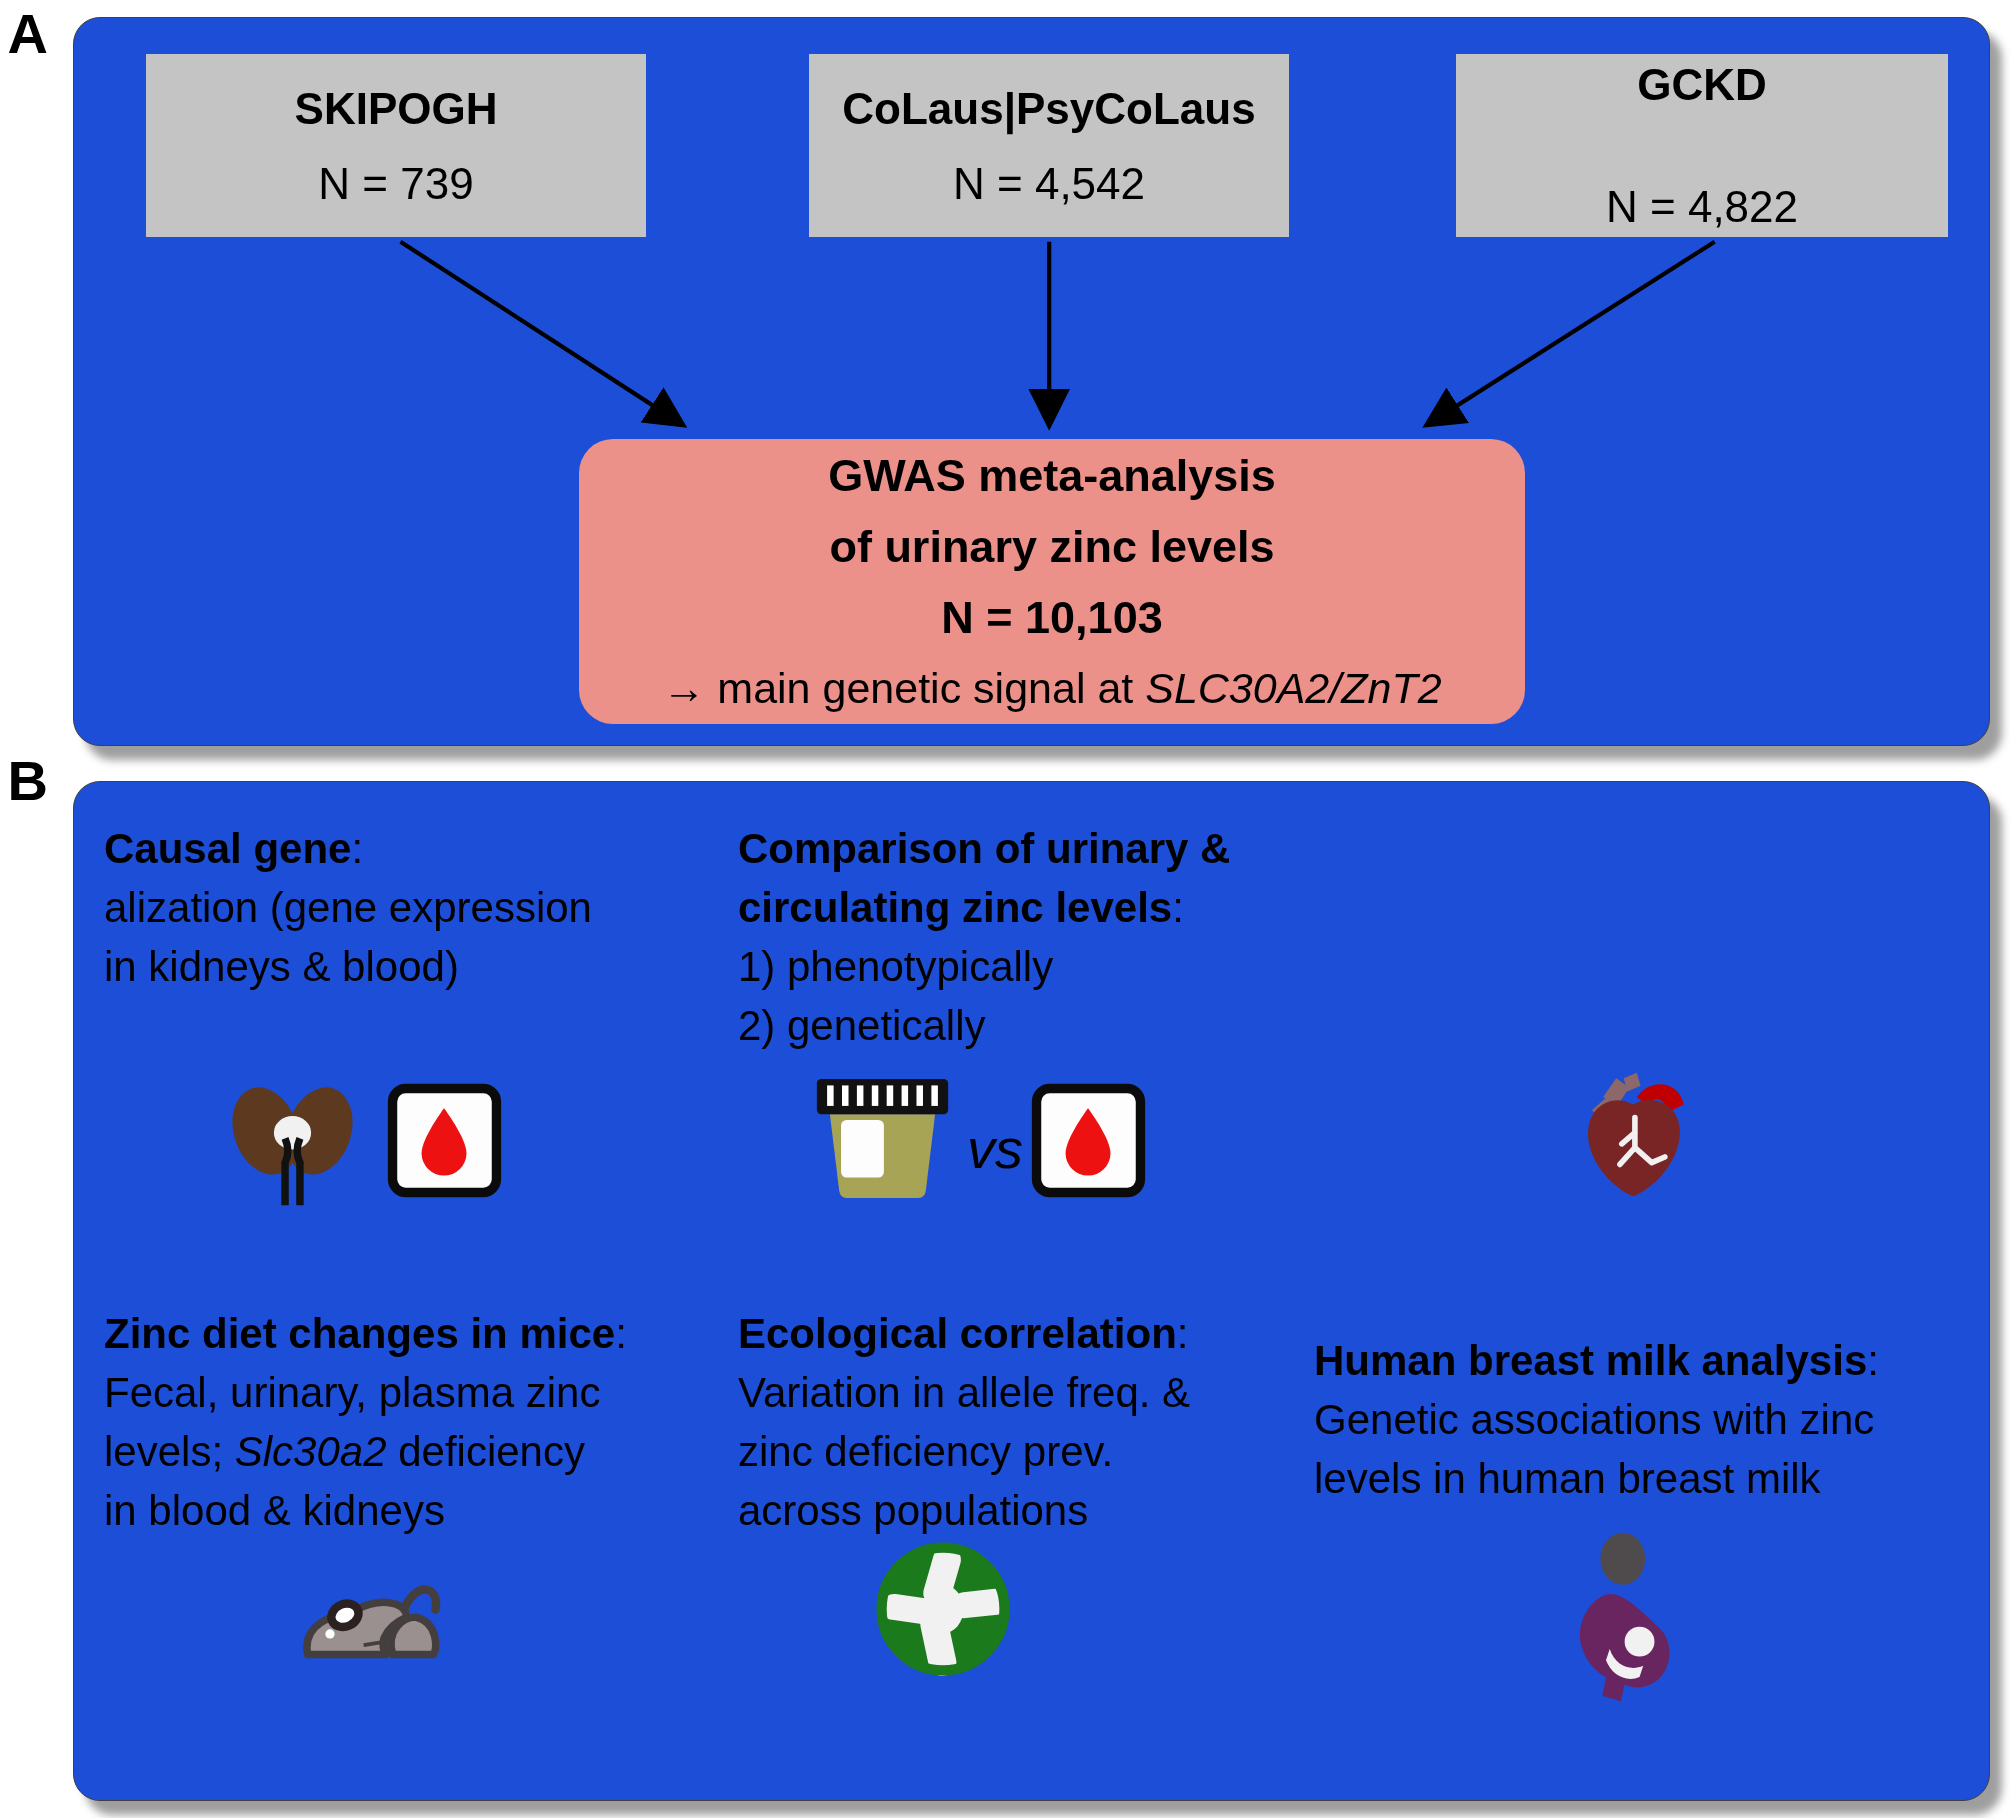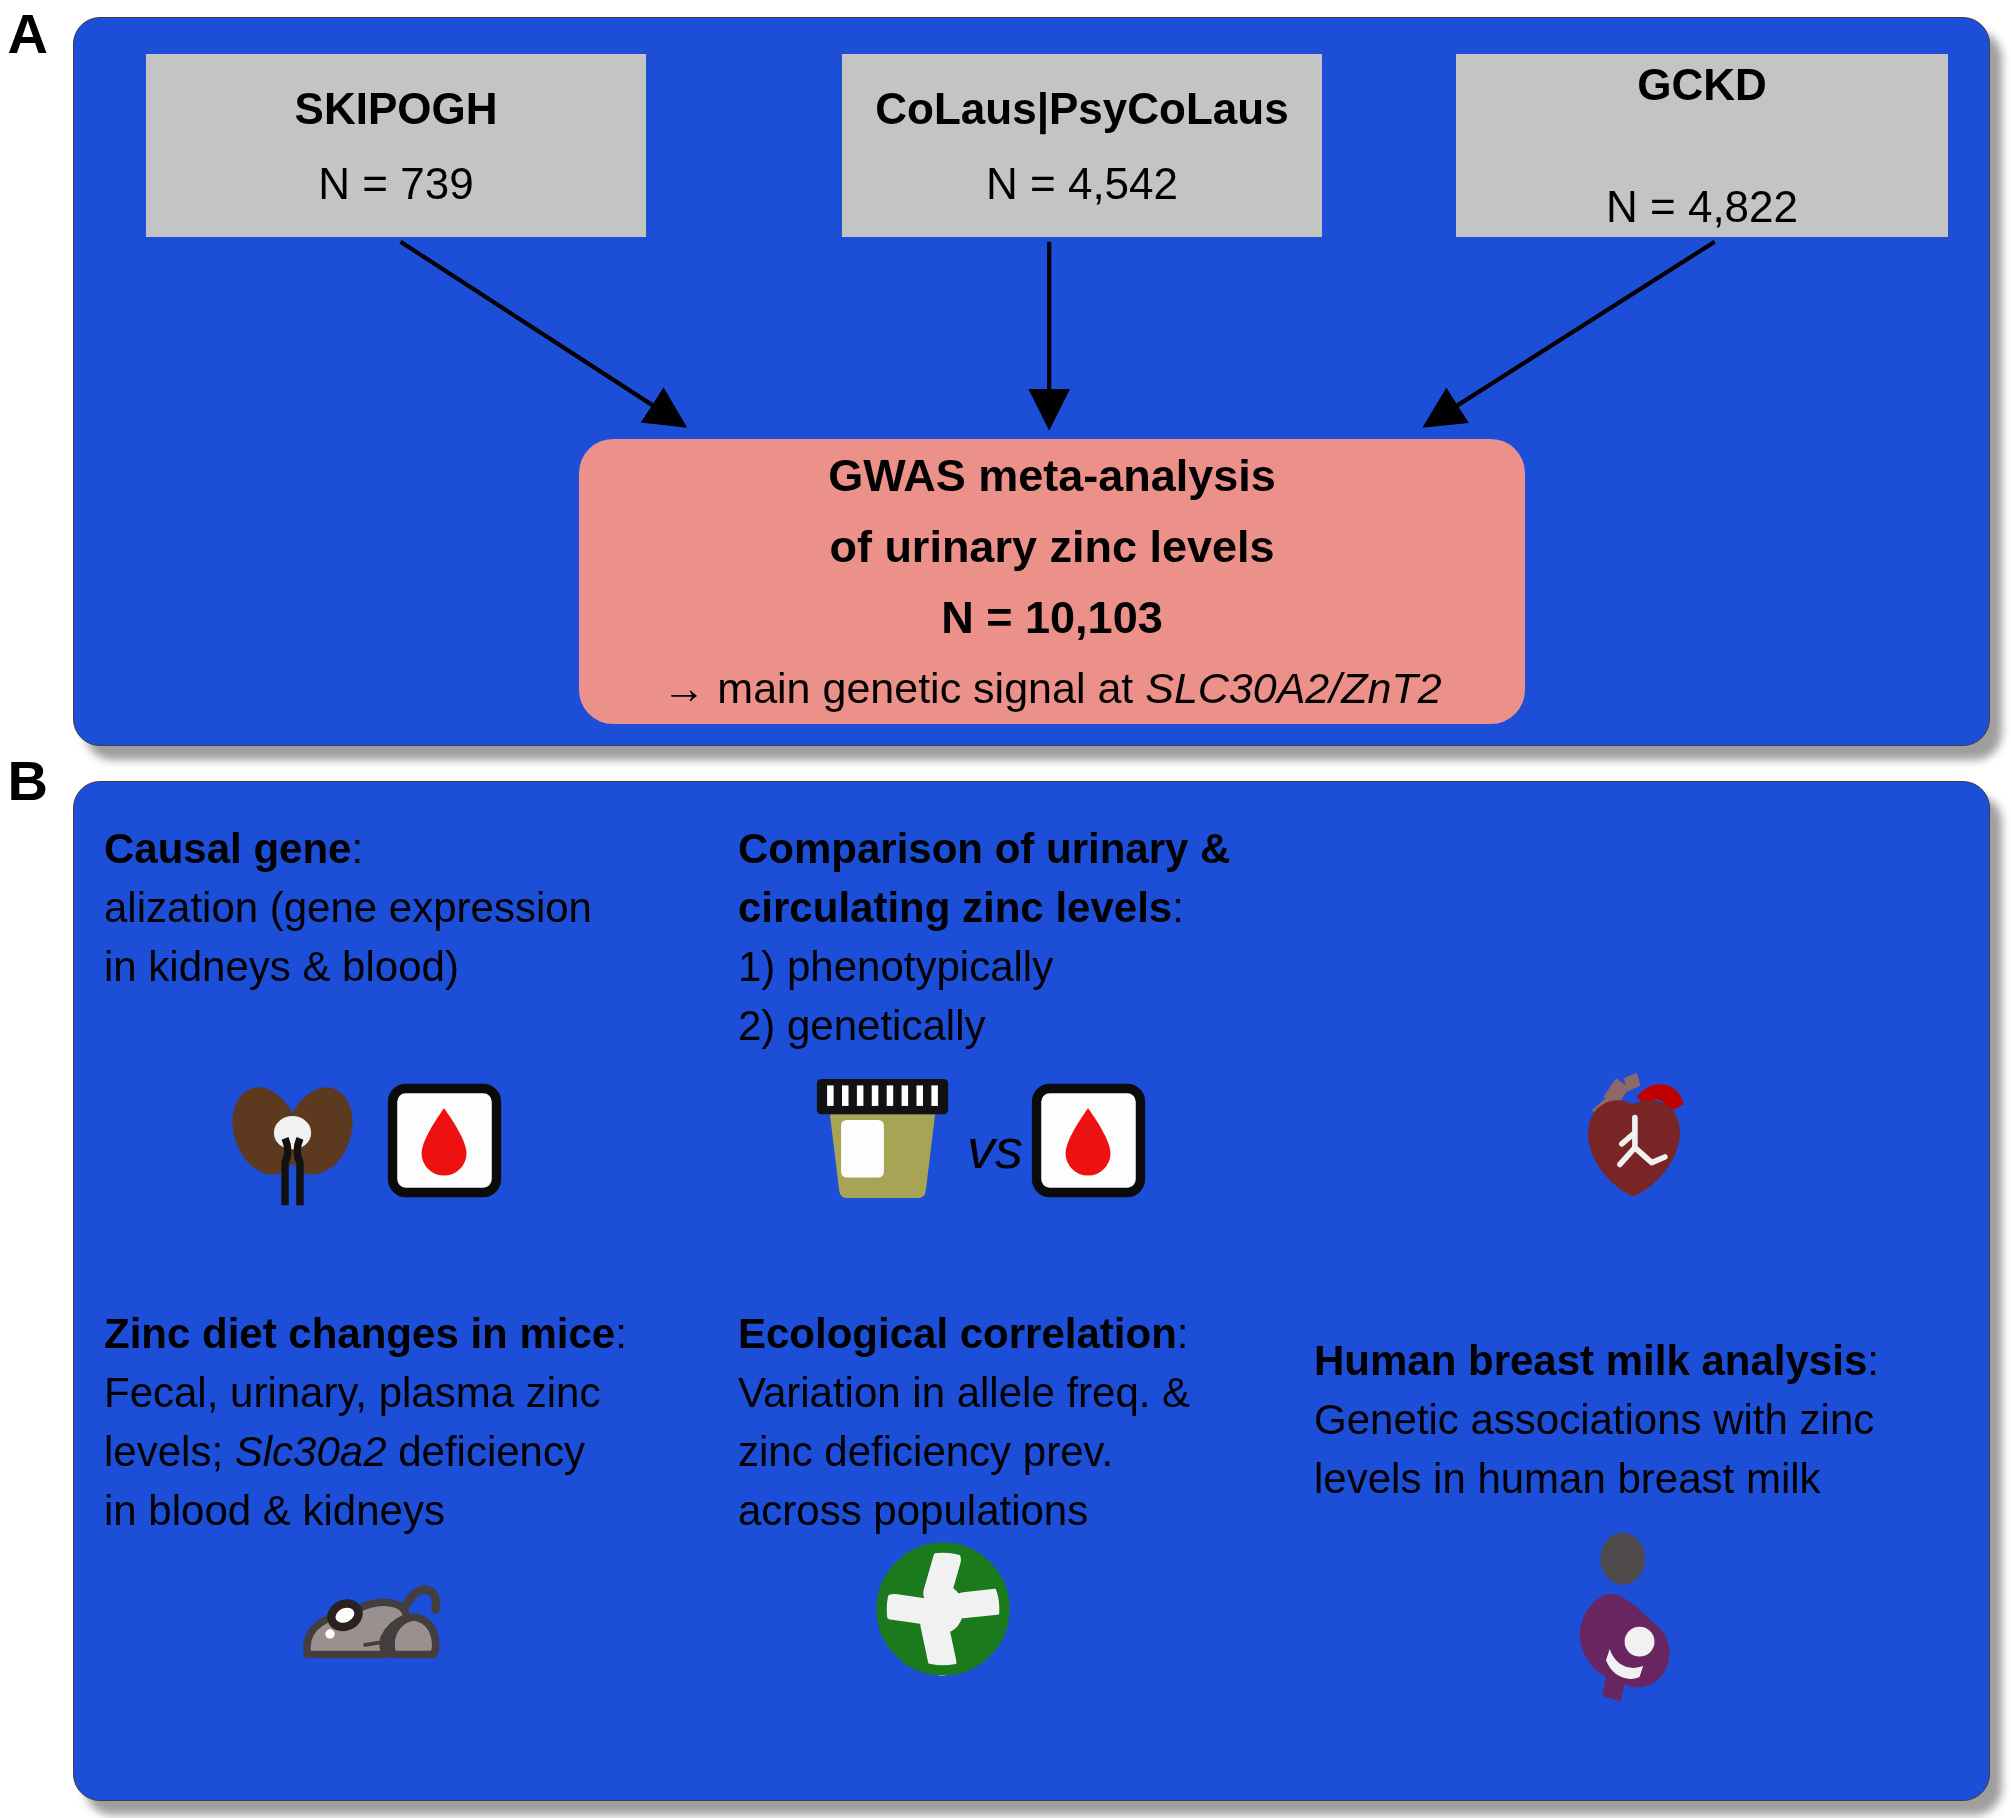--- a/index.html
+++ b/index.html
@@ -33,21 +33,21 @@
 
   <div class="plabel" style="left:7.5px;top:5.6px;">A</div>
 
   <div class="panel" style="left:73px;top:17px;width:1915px;height:727px;">
 
     <div class="cohort" style="left:72px;width:500px;">
       <div class="name">SKIPOGH</div>
       <div>N = 739</div>
     </div>
 
-    <div class="cohort" style="left:735px;width:480px;margin-left:33px;">
+    <div class="cohort" style="left:735px;width:480px;">
       <div class="name">CoLaus|PsyCoLaus</div>
       <div>N = 4,542</div>
     </div>
 
     <div class="cohort" style="left:1382px;width:492px;gap:47px;">
       <div class="name">GCKD</div>
       <div>N = 4,822</div>
     </div>
 
     <svg class="arrows" viewBox="0 0 2054 780">

